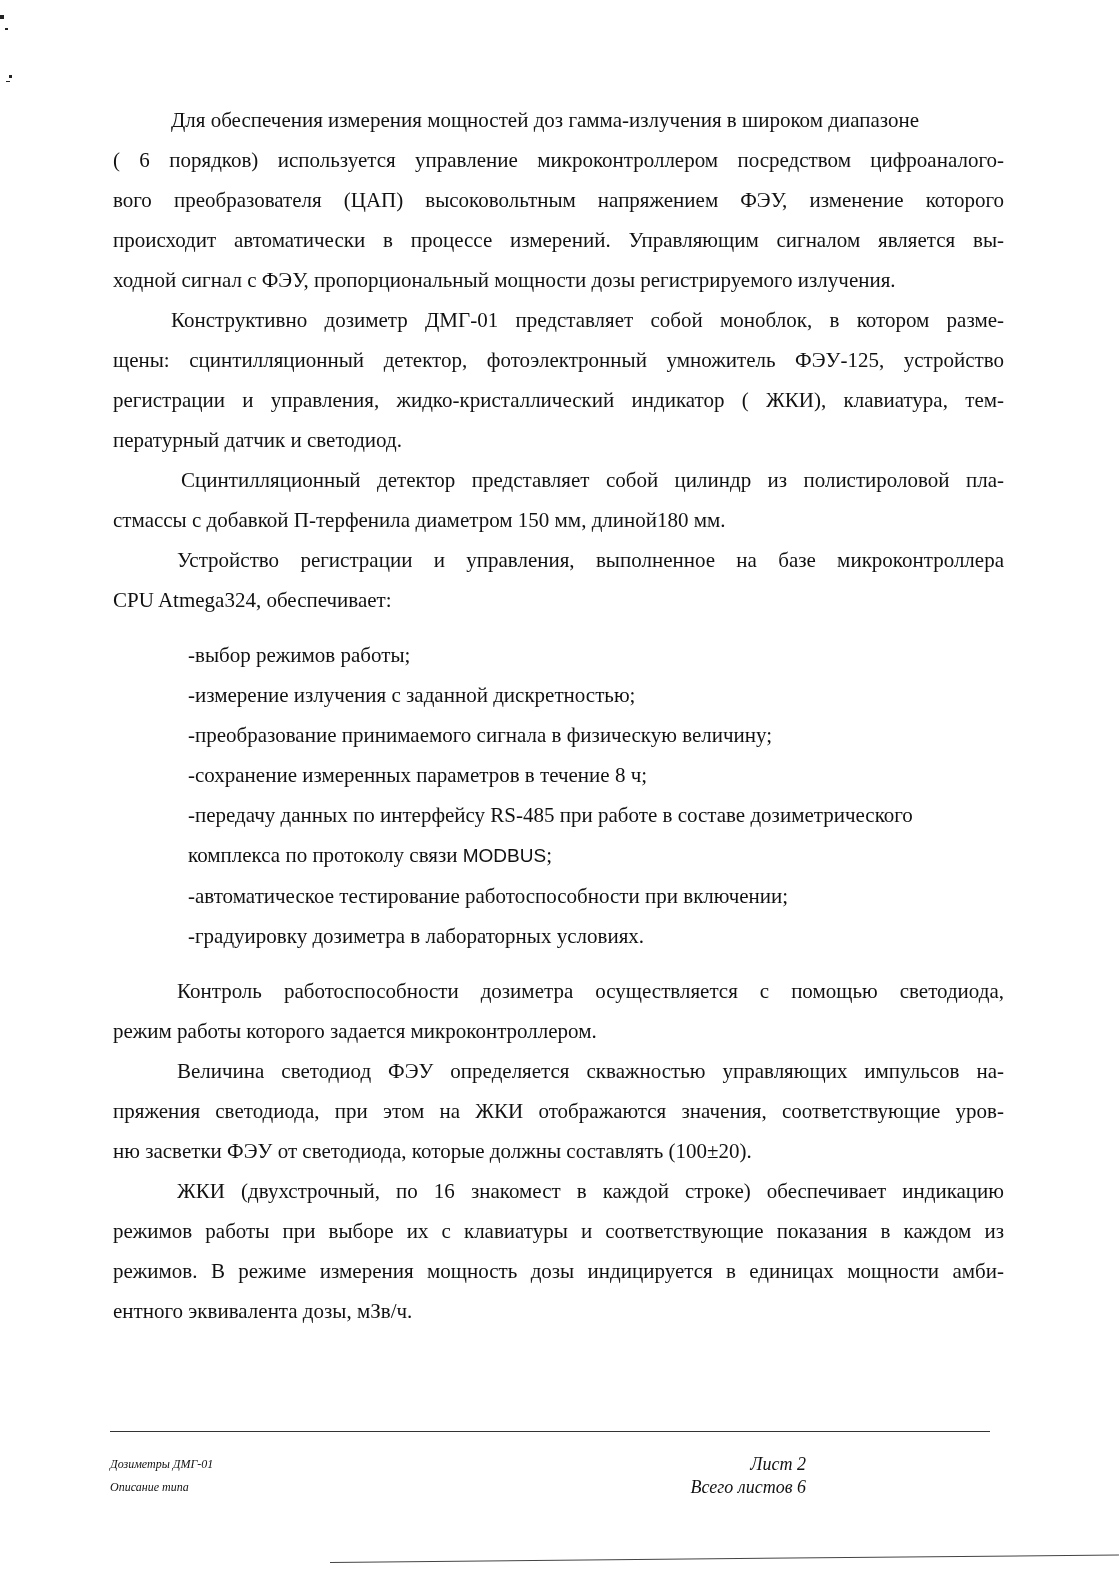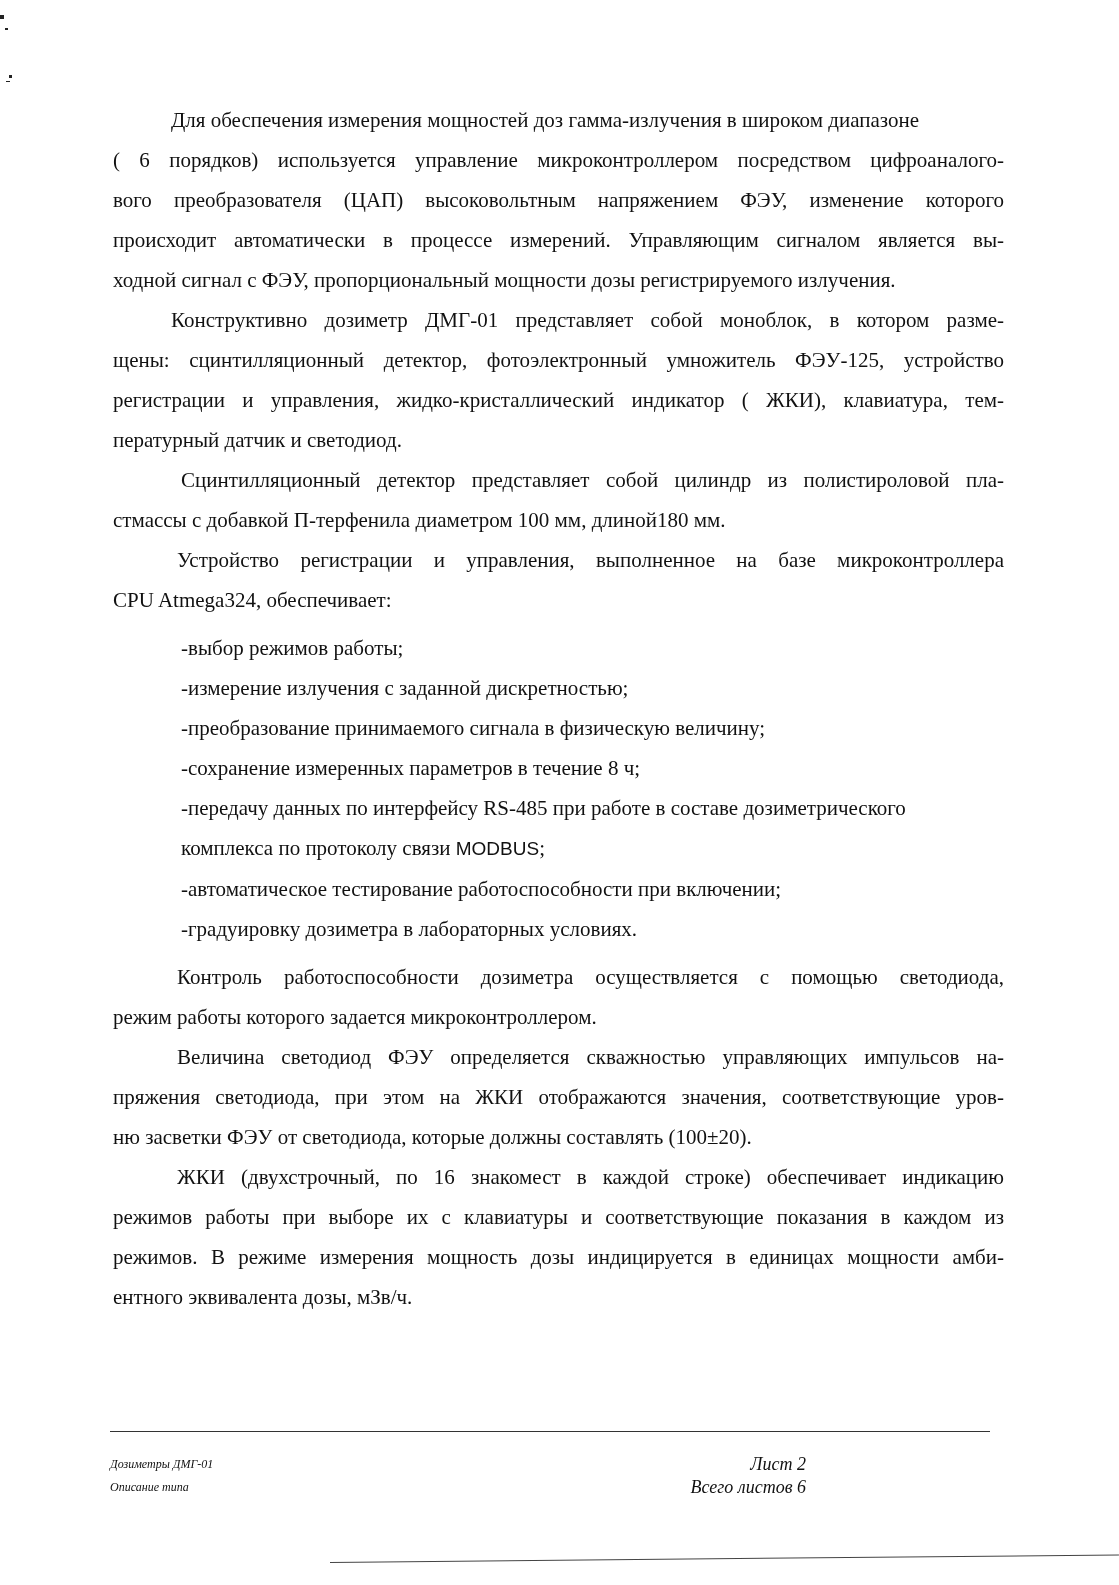--- a/index.html
+++ b/index.html
@@ -31,21 +31,21 @@
     width: 891px;
     font-size: 21px;
     line-height: 40px;
   }
   .para {
     margin: 0;
     text-align: justify;
     text-align-last: left;
   }
   .list {
-    margin: 8px;
+    margin: 15px;
     padding: 0;
     list-style: none;
   }
   .list li {
     padding-left: 60px;
   }
   .list li .cont {
     display: block;
   }
   .mono-like {
@@ -110,21 +110,21 @@
 
     <p class="para">
       <span style="display:block;padding-left:58px;text-align:justify;text-align-last:justify;">Конструктивно дозиметр ДМГ-01 представляет собой моноблок, в котором разме-</span>
       <span style="display:block;text-align:justify;text-align-last:justify;">щены: сцинтилляционный детектор, фотоэлектронный умножитель ФЭУ-125, устройство</span>
       <span style="display:block;text-align:justify;text-align-last:justify;">регистрации и управления,  жидко-кристаллический индикатор ( ЖКИ), клавиатура, тем-</span>
       <span style="display:block;">пературный датчик и светодиод.</span>
     </p>
 
     <p class="para">
       <span style="display:block;padding-left:68px;text-align:justify;text-align-last:justify;">Сцинтилляционный детектор представляет собой  цилиндр из полистироловой пла-</span>
-      <span style="display:block;">стмассы с добавкой П-терфенила диаметром 100 мм, длиной180 мм.</span>
+      <span style="display:block;">стмассы с добавкой П-терфенила диаметром 150 мм, длиной180 мм.</span>
     </p>
 
     <p class="para">
       <span style="display:block;padding-left:64px;text-align:justify;text-align-last:justify;">Устройство регистрации и управления, выполненное на базе микроконтроллера</span>
       <span style="display:block;">CPU Atmega324, обеспечивает:</span>
     </p>
 
     <ul class="list">
       <li>-выбор режимов работы;</li>
       <li>-измерение  излучения с заданной дискретностью;</li>

